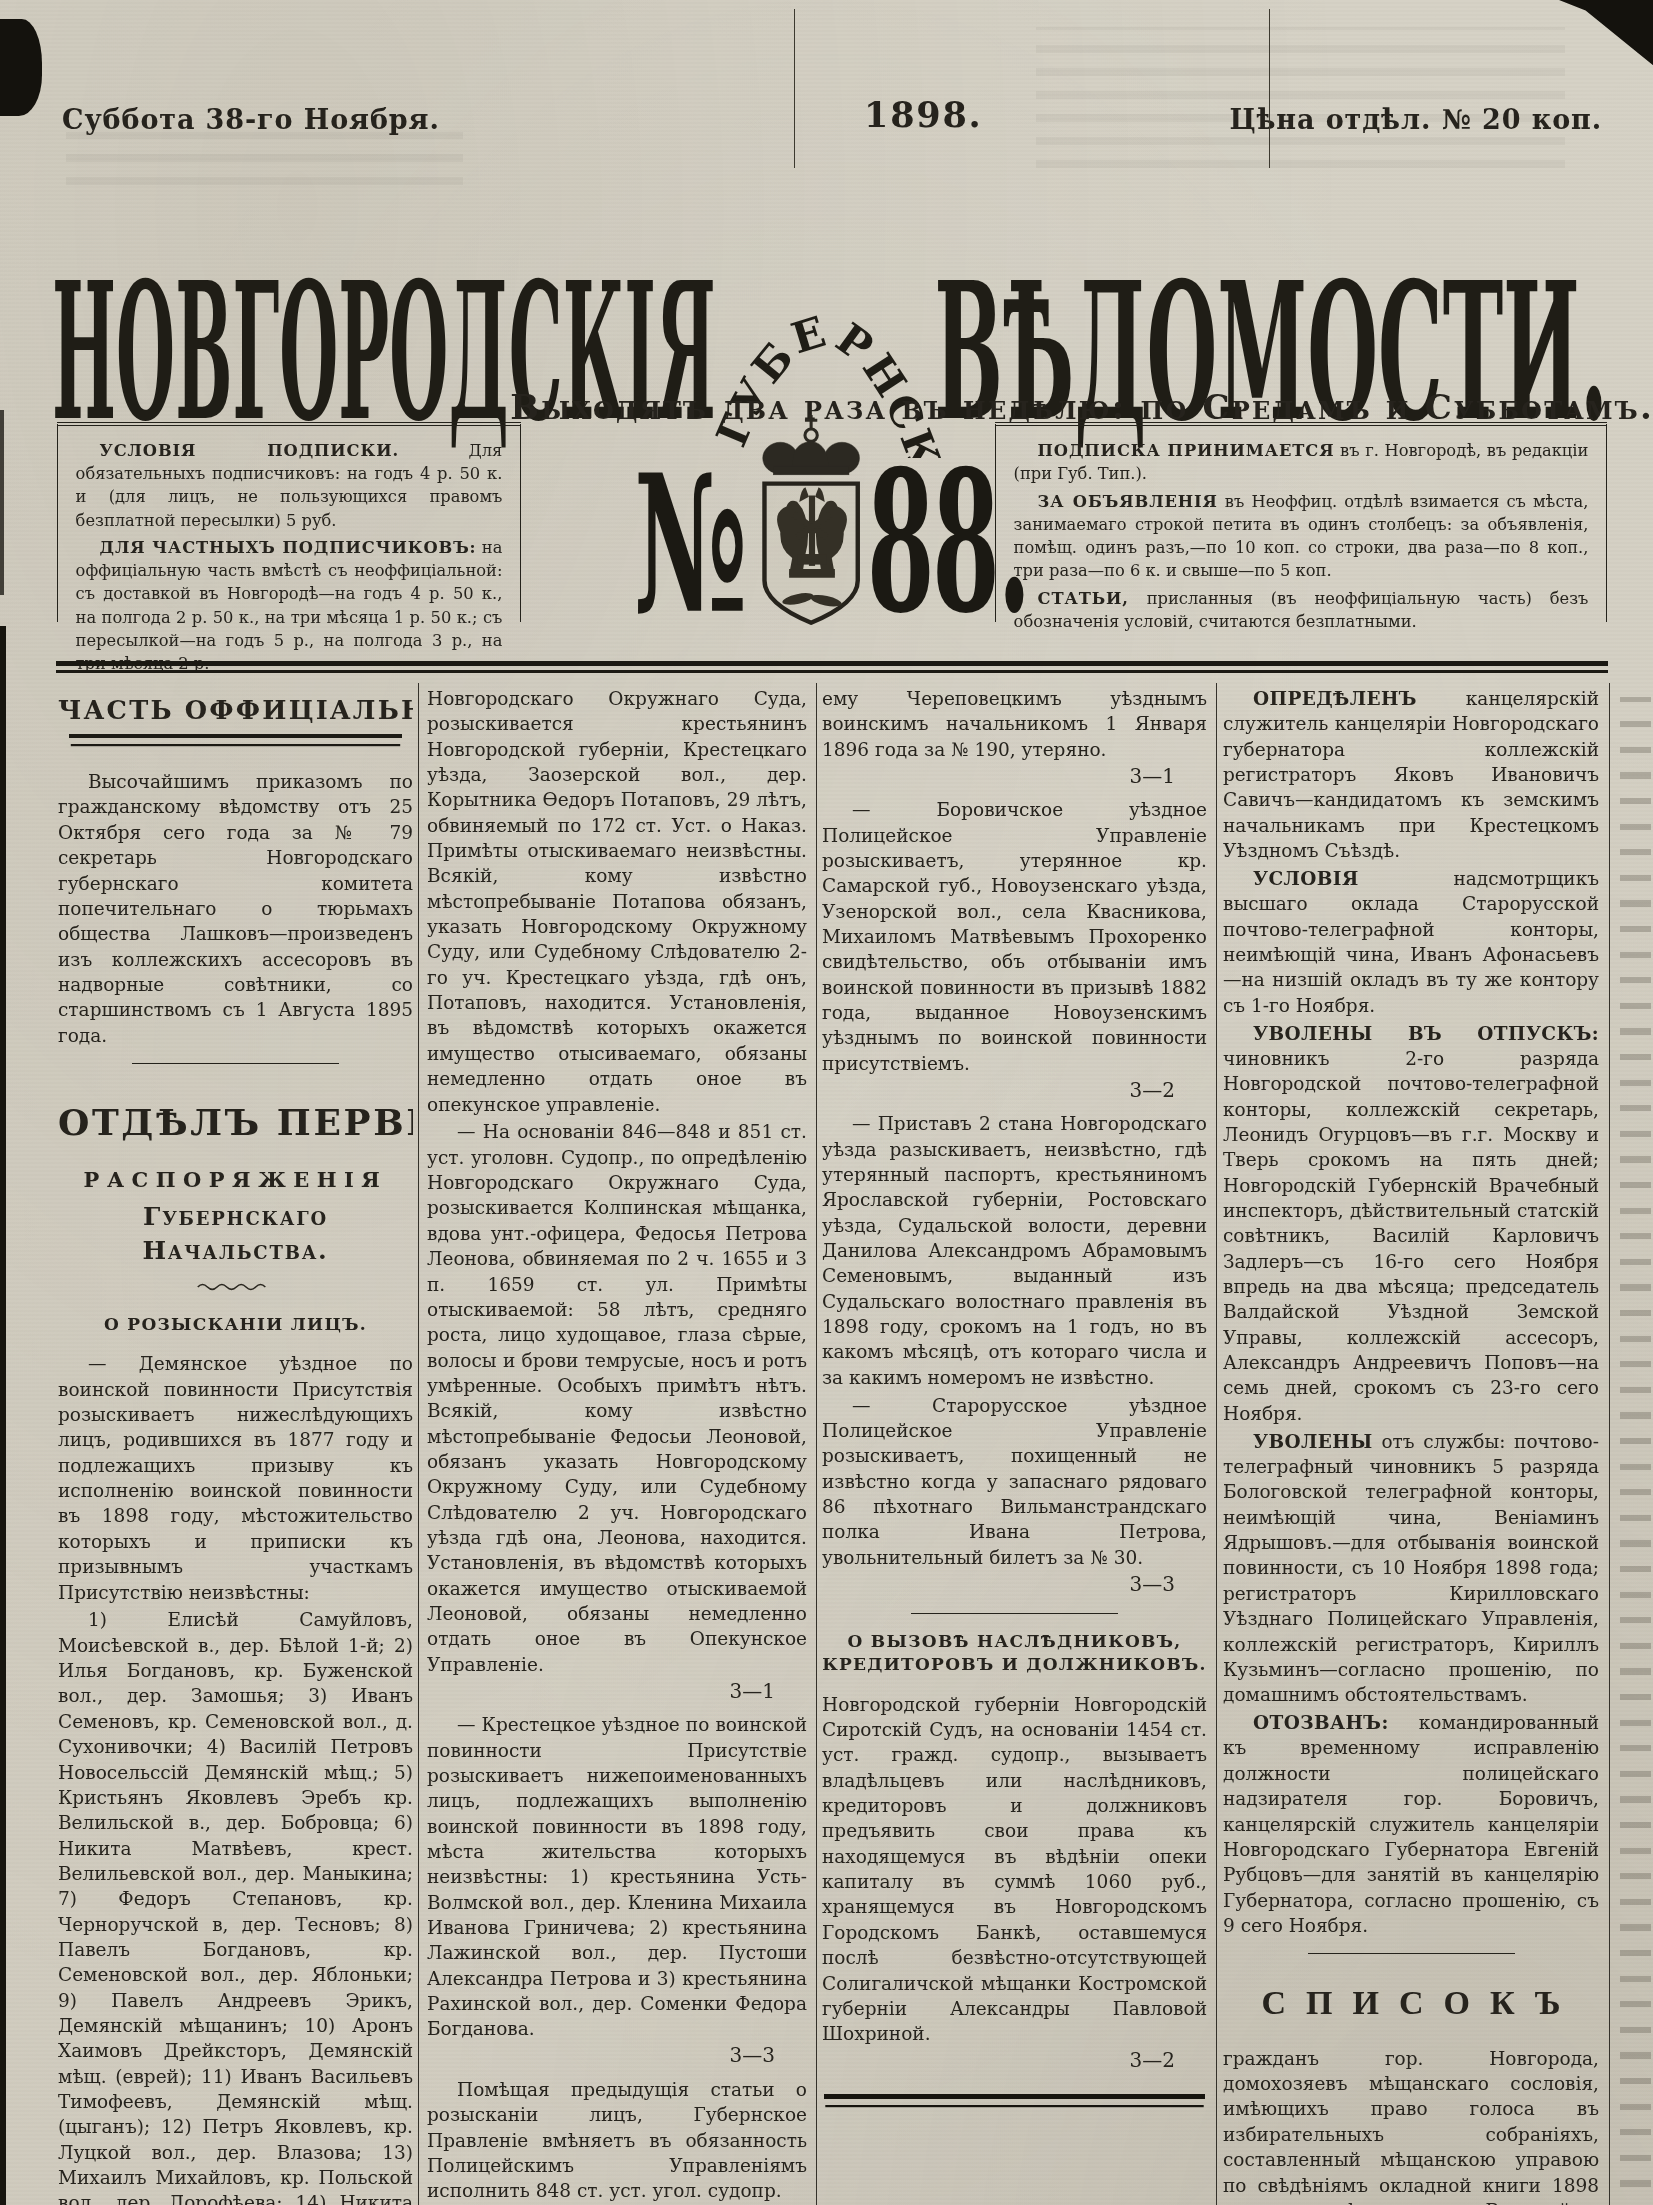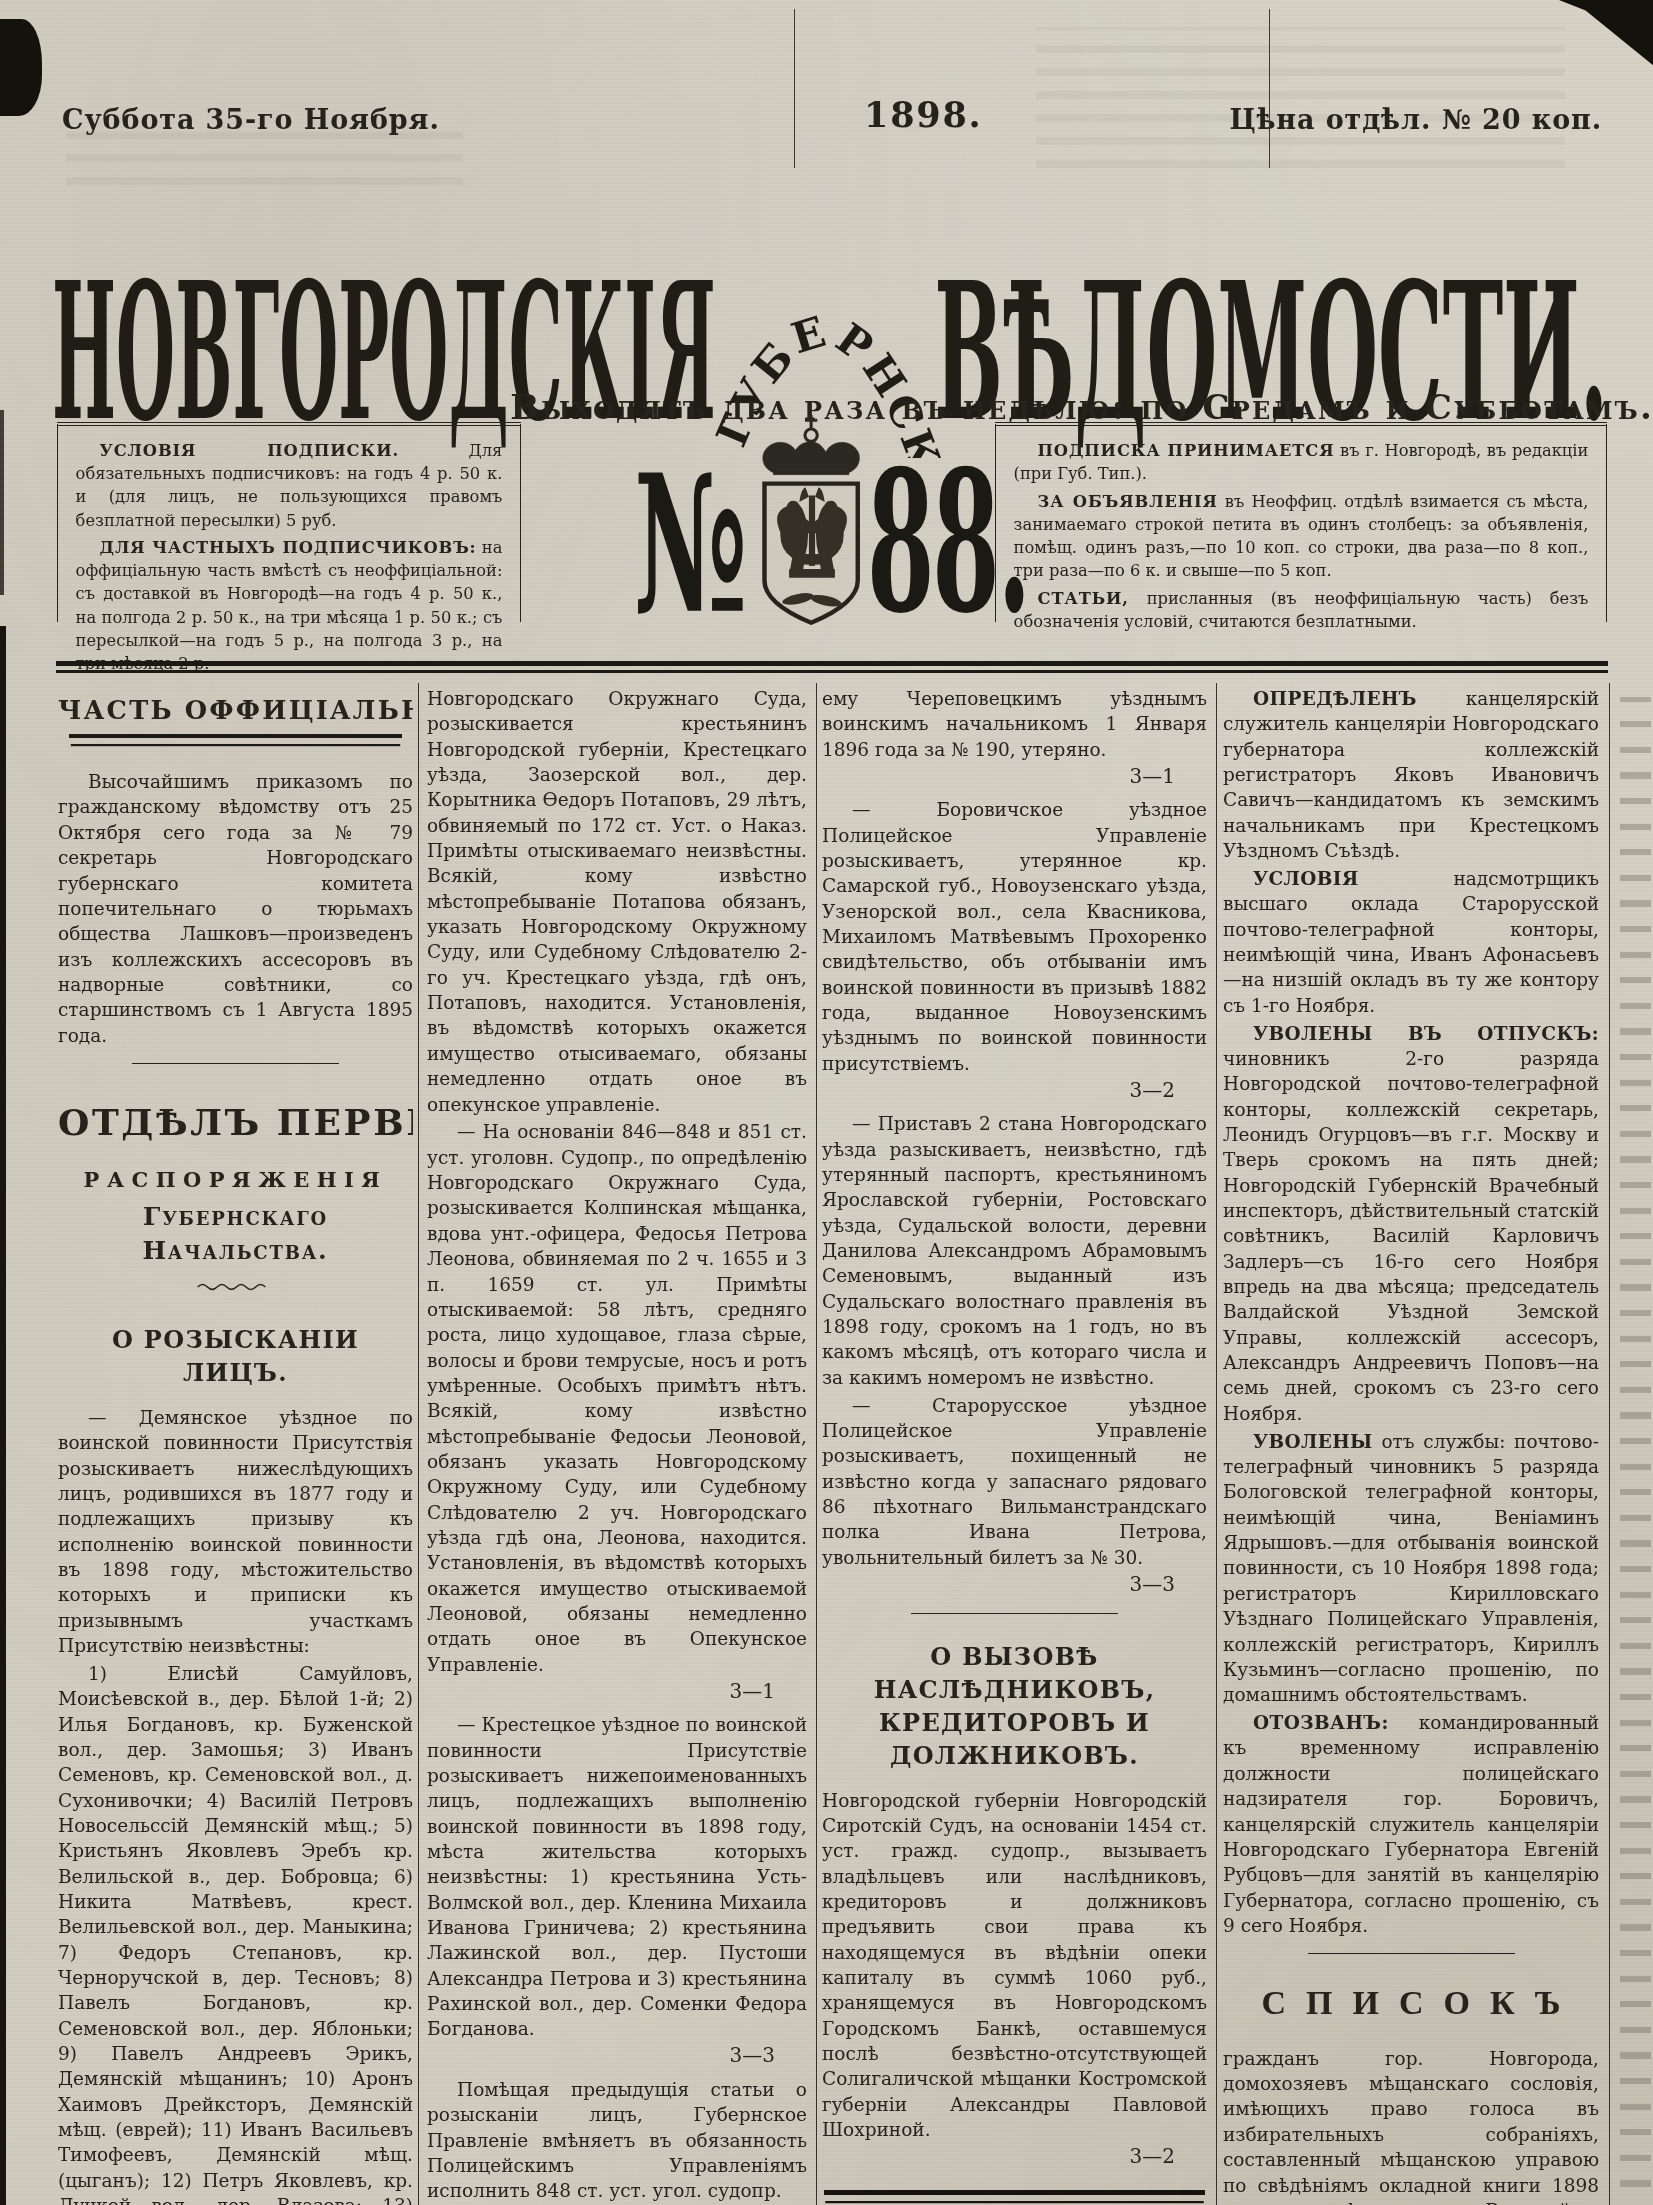--- a/index.html
+++ b/index.html
@@ -66,21 +66,21 @@
   .vrule{position:absolute;top:-2.6px;width:1.3px;height:1822px;background:#34312a;}
   .vrule.v1{left:418px;} .vrule.v2{left:816px;} .vrule.v3{left:1216px;} .vrule.v4{left:1609px;}
   
   .h-part{font-size:25.6px;font-weight:bold;letter-spacing:2.2px;text-align:center;margin:7px 0 6.2px;white-space:nowrap;}
   .rule-heavy{width:94%;margin:4.4px auto 25.6px;border-top:4.9px solid #1c1a14;
     box-shadow:0 4px 0 -1.8px #1c1a14;height:5.3px;}
   .h-section{font-size:36px;font-weight:bold;letter-spacing:2.6px;text-align:center;margin:34px 0 18.5px;white-space:nowrap;}
   .h-sub{font-size:21px;font-weight:bold;letter-spacing:7.5px;text-align:center;margin:12.3px 0 5.3px;}
   .h-sub2{font-size:25px;font-weight:bold;font-variant:small-caps;letter-spacing:1.8px;text-align:center;margin:0 0 3.5px;}
   .rule-wavy{text-align:center;margin:0 0 16px;}
-  .h-topic{font-size:24px;font-weight:bold;letter-spacing:1.3px;text-align:center;margin:27px 0 15px;}
+  .h-topic{font-size:17px;font-weight:bold;letter-spacing:1.3px;text-align:center;margin:16px 0 15px;}
   .para{margin:0 0 2.6px;text-indent:30px;}
   .para.cont{text-indent:0;}
   .para .lead{font-weight:bold;letter-spacing:0.4px;}
   .mark{text-align:right;padding-right:32px;font-size:20px;margin:-1.8px 0 7px;font-weight:500;}
   .rule-div{width:207px;margin:15px auto;border-top:1.8px solid #24221b;height:0;}
   .rule-thick{margin:19.4px 1.8px 6.2px;border-top:5.3px solid #16140e;box-shadow:0 3.5px 0 -1.3px #16140e;height:6.2px;}
   .h-list{font-size:34px;font-weight:bold;letter-spacing:20px;text-indent:20px;text-align:center;margin:25.6px 0 19.4px;font-family:Liberation Serif, serif;}
 </style>
 </head>
 <body>
@@ -90,21 +90,21 @@
   <div class="corner-tl"></div>
   <div class="corner-tr"></div>
 
   <div class="edge-left"></div>
   <div class="edge-left-top"></div>
   <div class="edge-right-strip"></div>
   <div class="bleed b1"></div>
   <div class="bleed b2"></div>
 
   <div class="dateline">
-    <span class="date-left">Суббота 35-го Ноября.</span>
+    <span class="date-left">Суббота 38-го Ноября.</span>
     <span class="date-year">1898.</span>
     <span class="date-price">Цѣна отдѣл. № 20 коп.</span>
   </div>
   <div class="hsep s1"></div>
   <div class="hsep s2"></div>
 
   <svg class="masthead" viewBox="0 0 3750 650">
     <defs>
         <path id="arcpath" d="M 1678 648 Q 1868 150 2058 648"></path>
       </defs>

